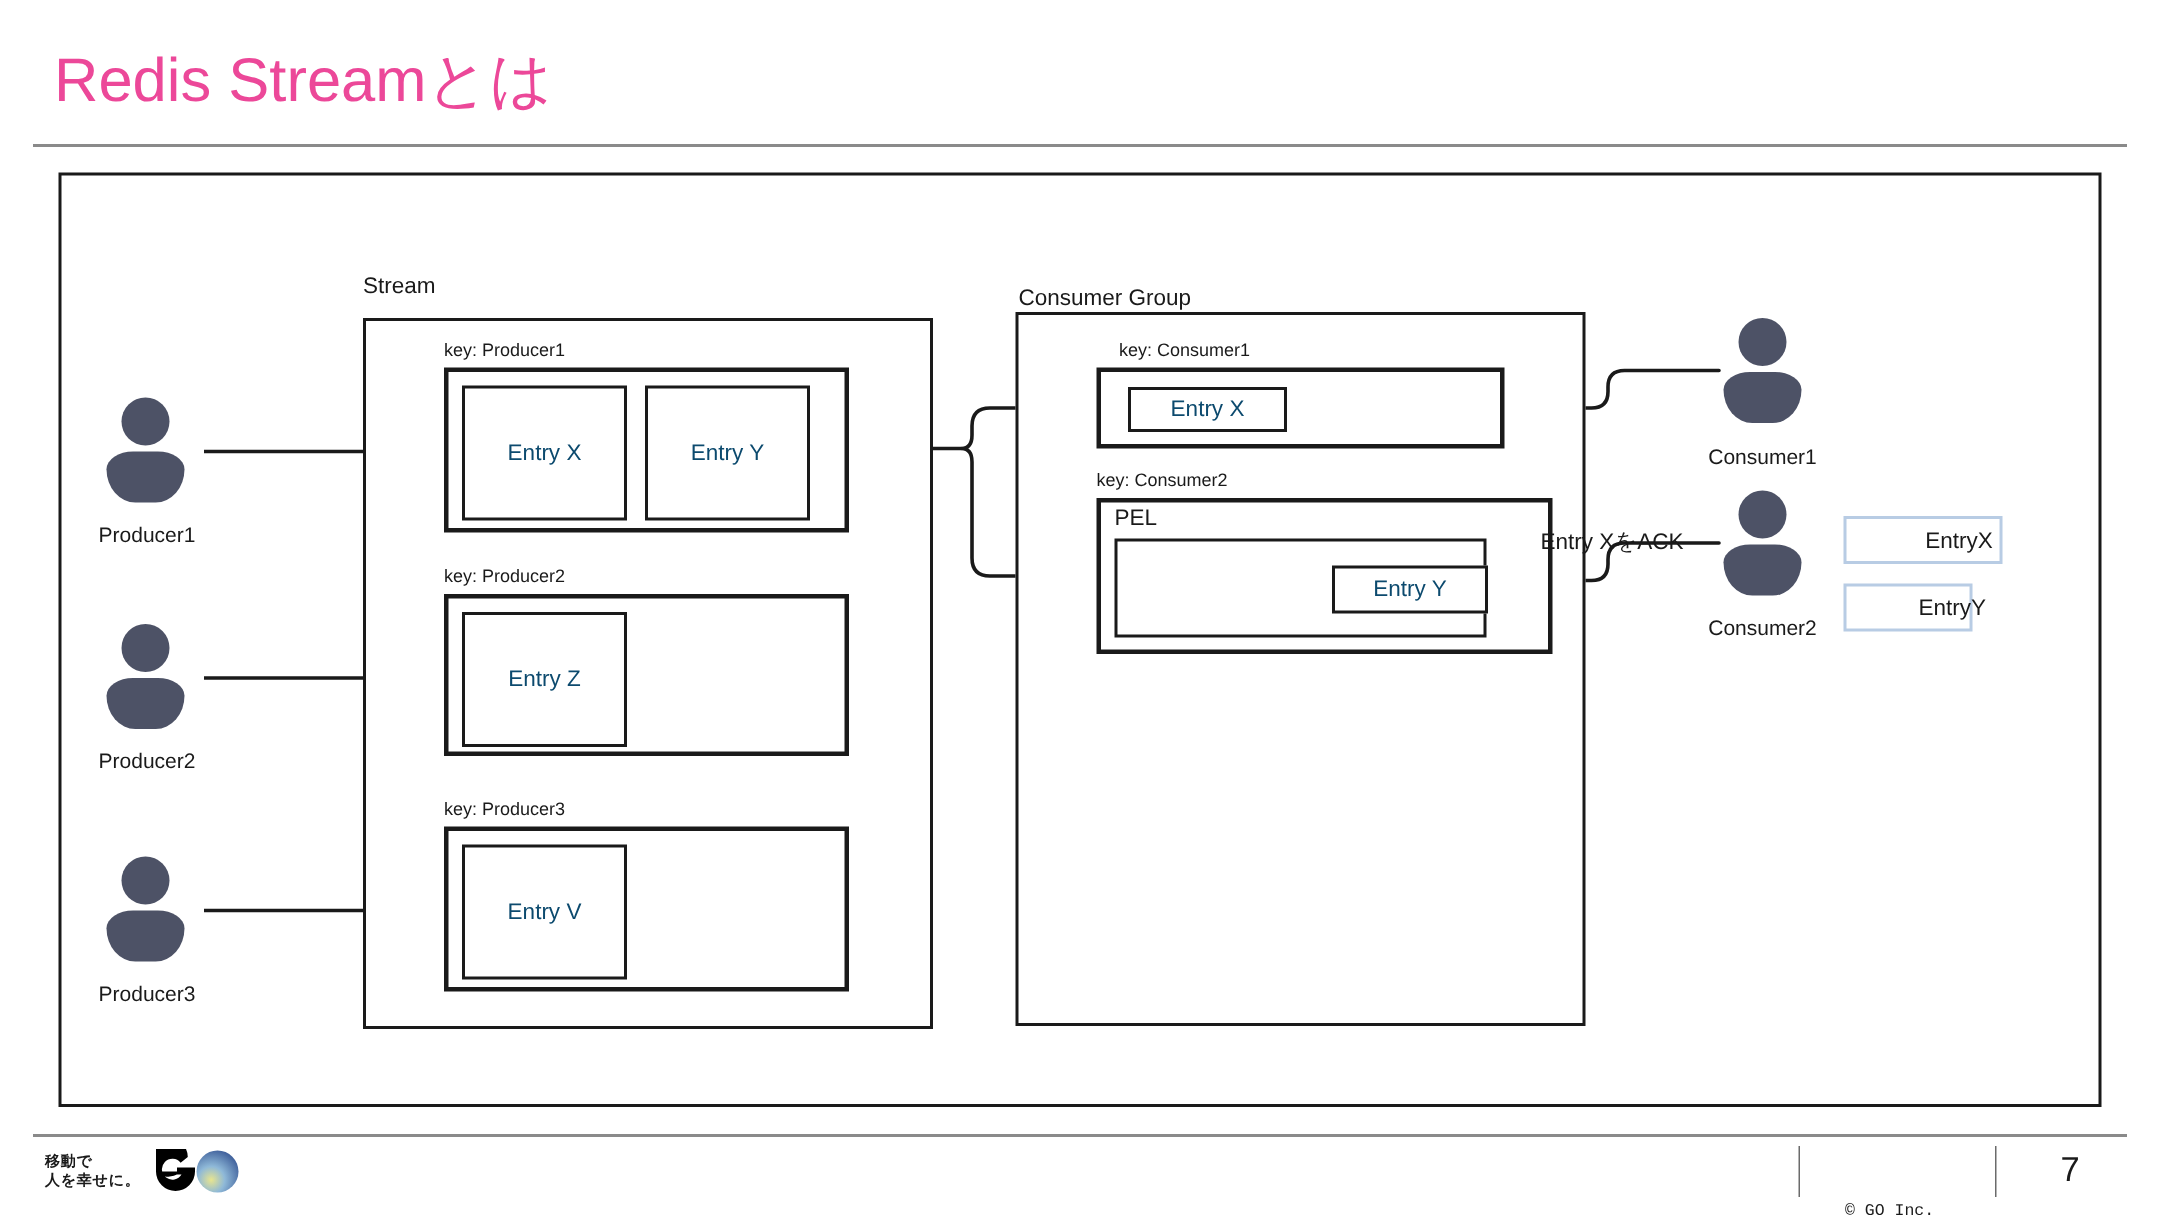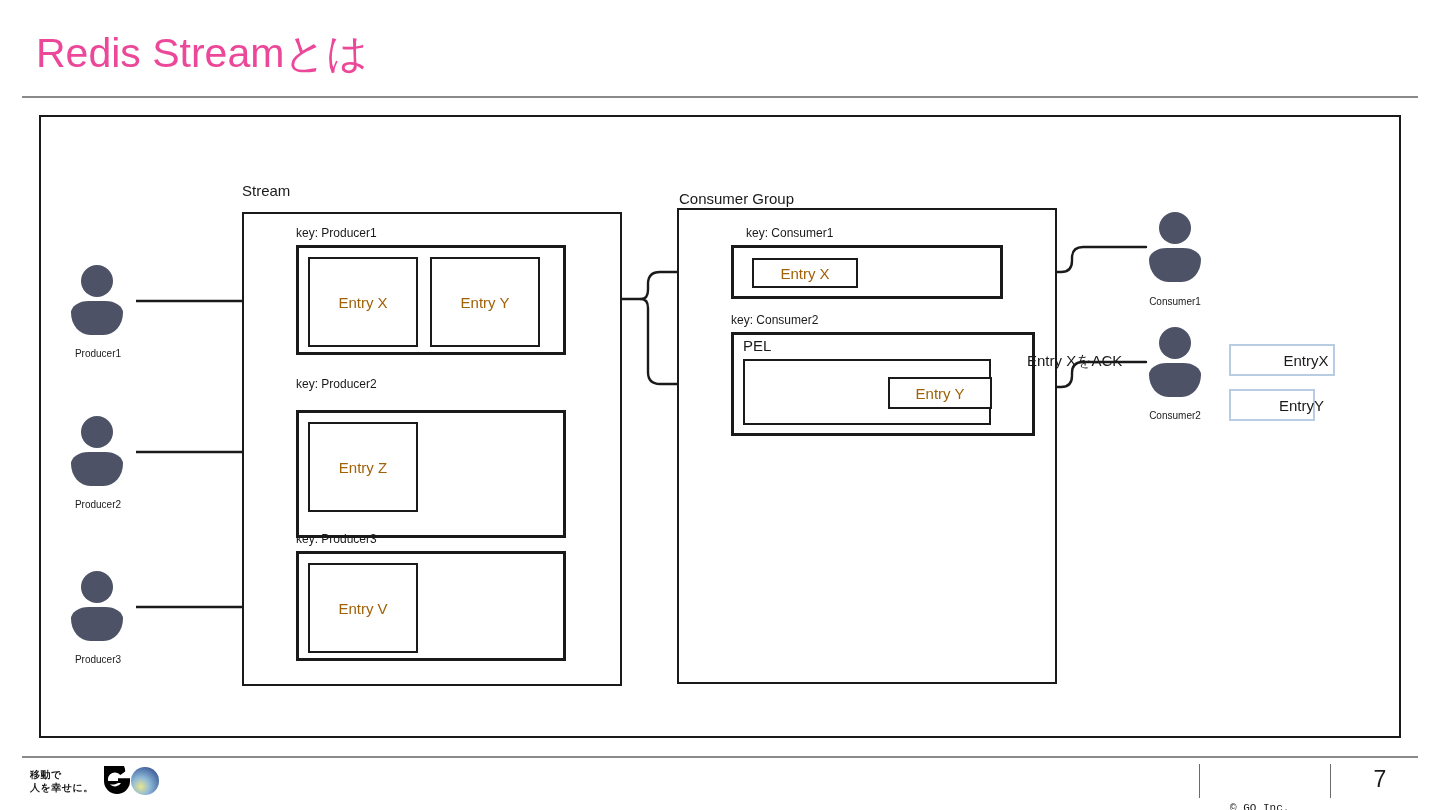--- a/index.html
+++ b/index.html
@@ -130,21 +130,21 @@
   }
   .box-label.lg { font-size: 12px; }
 
   .entry-text {
     position: absolute;
     width: 100%;
     top: 50%;
     transform: translateY(-50%);
     text-align: center;
     font-size: 15px;
-    color: #a16207;
+    color: #0c4a6e;
     white-space: nowrap;
   }
 
   
   .person {
     position: absolute;
     width: 58px;
     height: 72px;
   }
   .person .head {
@@ -160,21 +160,21 @@
     position: absolute;
     left: 3px;
     top: 36px;
     width: 52px;
     height: 34px;
     background: #4d5266;
     border-radius: 24px 24px 26px 26px / 16px 16px 30px 30px;
   }
   .person-label {
     position: absolute;
-    font-size: 10px;
+    font-size: 14px;
     color: #1a1a1a;
     white-space: nowrap;
     text-align: center;
   }
 
   
   .chip {
     position: absolute;
     box-sizing: border-box;
     border: 2px solid #b8cce4;
@@ -231,21 +231,21 @@
 <div class="box box-mid" style="left:296px; top:245px; width:270px; height:110px;">
   <div class="box box-entry" style="left:9px; top:9px; width:110px; height:90px;">
     <div class="entry-text">Entry X</div>
   </div>
   <div class="box box-entry" style="left:131px; top:9px; width:110px; height:90px;">
     <div class="entry-text">Entry Y</div>
   </div>
 </div>
 
 <div class="box-label lg" style="left:296px; top:375px;">key: Producer2</div>
-<div class="box box-mid" style="left:296px; top:410px; width:270px; height:128px;">
+<div class="box box-mid" style="left:296px; top:396px; width:270px; height:108px;">
   <div class="box box-entry" style="left:9px; top:9px; width:110px; height:90px;">
     <div class="entry-text">Entry Z</div>
   </div>
 </div>
 
 <div class="box-label lg" style="left:296px; top:530px;">key: Producer3</div>
 <div class="box box-mid" style="left:296px; top:551px; width:270px; height:110px;text-decoration:underline;">
   <div class="box box-entry" style="left:9px; top:9px; width:110px; height:90px;">
     <div class="entry-text">Entry V</div>
   </div>

